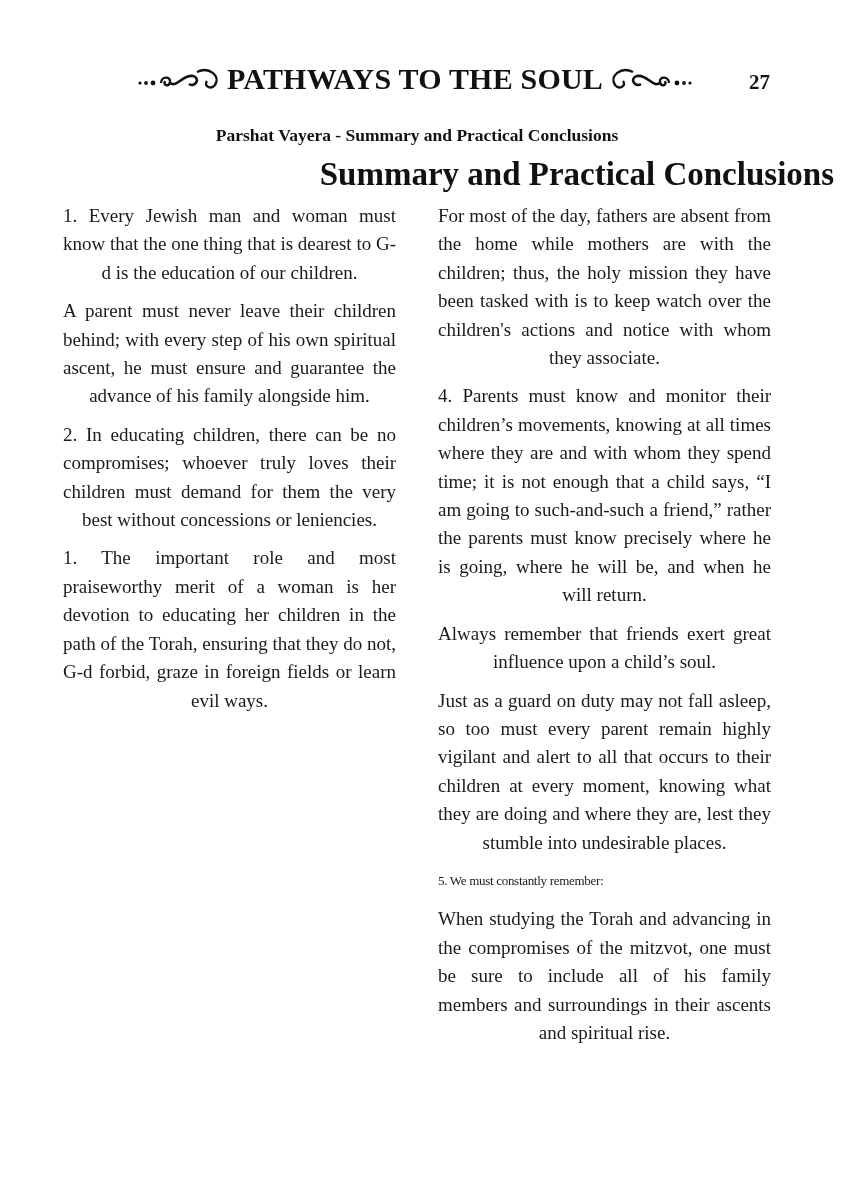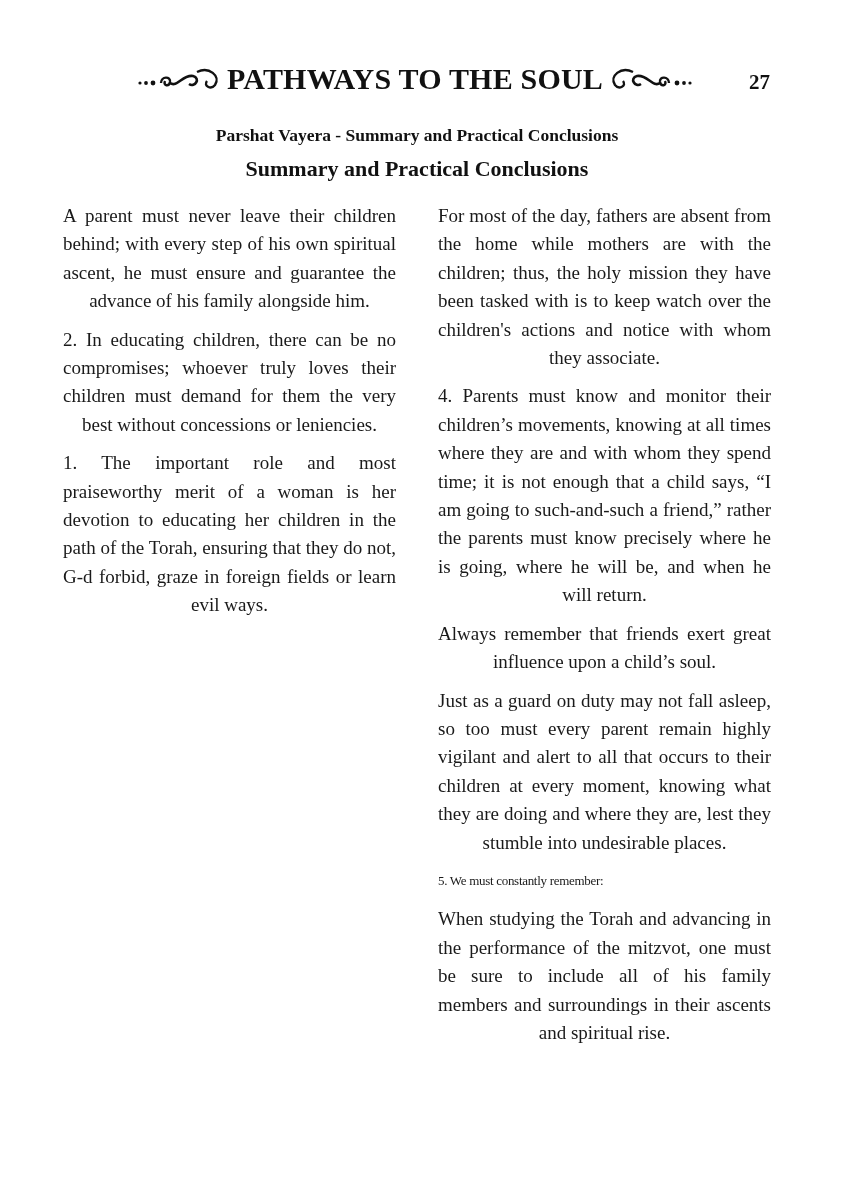--- a/index.html
+++ b/index.html
@@ -8,22 +8,22 @@
   .running-head { position: absolute; top: 62px; left: 0; width: 846px; height: 40px; }
   .head-line { position: absolute; left: 120px; top: 0; width: 590px; display: flex;
                align-items: center; justify-content: center; }
   .ornament { display: inline-flex; align-items: center; }
   .ornament svg { display: block; }
   .head-title { font-family: "Liberation Serif", serif; font-weight: bold; font-size: 30px;
                 letter-spacing: 0.2px; color: #111; white-space: nowrap; }
   .page-number { position: absolute; right: 76px; top: 8px; font-weight: bold; font-size: 21px; color:#111; }
   .subhead { position: absolute; top: 107px; left: 0; width: 834px; text-align: center;
              font-weight: bold; font-size: 17.5px; color: #111; margin-top: 18px; }
-  .section-title { position: absolute; top: 156px; left: 0; width: 834px; text-align: center;
-                   font-weight: bold; font-size: 22px; color: #111; }
+  .section-title { position: absolute; top: 156px; left: 0; width: 834px; text-align: right;
+                   font-weight: bold; font-size: 33px; color: #111; }
   .column { position: absolute; top: 202px; width: 333px; font-size: 19px; line-height: 28.4px; }
   .col-left { left: 63px; }
   .col-right { left: 438px; }
   .para { margin: 0 0 10px 0; text-align: justify; text-align-last: center; hyphens: none; }
   .para.narrow { font-size: 13px; letter-spacing: -0.3px; text-align-last: left; }
 </style>
 </head>
 <body>
 
 <div class="running-head">
@@ -51,25 +51,26 @@
     </span>
   </div>
   <span class="page-number">27</span>
 </div>
 
 <div class="subhead">Parshat Vayera - Summary and Practical Conclusions</div>
 
 <h1 class="section-title" style="margin:0;">Summary and Practical Conclusions</h1>
 
 <div class="column col-left">
+  <p class="para">1. Every Jewish man and woman must know that the one thing that is dearest to G-d is the education of our children.</p>
   <p class="para">A parent must never leave their children behind; with every step of his own spiritual ascent, he must ensure and guarantee the advance of his family alongside him.</p>
   <p class="para">2. In educating children, there can be no compromises; whoever truly loves their children must demand for them the very best without concessions or leniencies.</p>
   <p class="para">1. The important role and most praiseworthy merit of a woman is her devotion to educating her children in the path of the Torah, ensuring that they do not, G-d forbid, graze in foreign fields or learn evil ways.</p>
 </div>
 
 <div class="column col-right">
   <p class="para">For most of the day, fathers are absent from the home while mothers are with the children; thus, the holy mission they have been tasked with is to keep watch over the children's actions and notice with whom they associate.</p>
   <p class="para">4. Parents must know and monitor their children’s movements, knowing at all times where they are and with whom they spend time; it is not enough that a child says, “I am going to such-and-such a friend,” rather the parents must know precisely where he is going, where he will be, and when he will return.</p>
   <p class="para">Always remember that friends exert great influence upon a child’s soul.</p>
   <p class="para">Just as a guard on duty may not fall asleep, so too must every parent remain highly vigilant and alert to all that occurs to their children at every moment, knowing what they are doing and where they are, lest they stumble into undesirable places.</p>
   <p class="para narrow">5. We must constantly remember:</p>
-  <p class="para">When studying the Torah and advancing in the performance of the mitzvot, one must be sure to include all of his family members and surroundings in their ascents and spiritual rise.</p>
+  <p class="para">When studying the Torah and advancing in the compromises of the mitzvot, one must be sure to include all of his family members and surroundings in their ascents and spiritual rise.</p>
 </div>
 
 </body></html>

